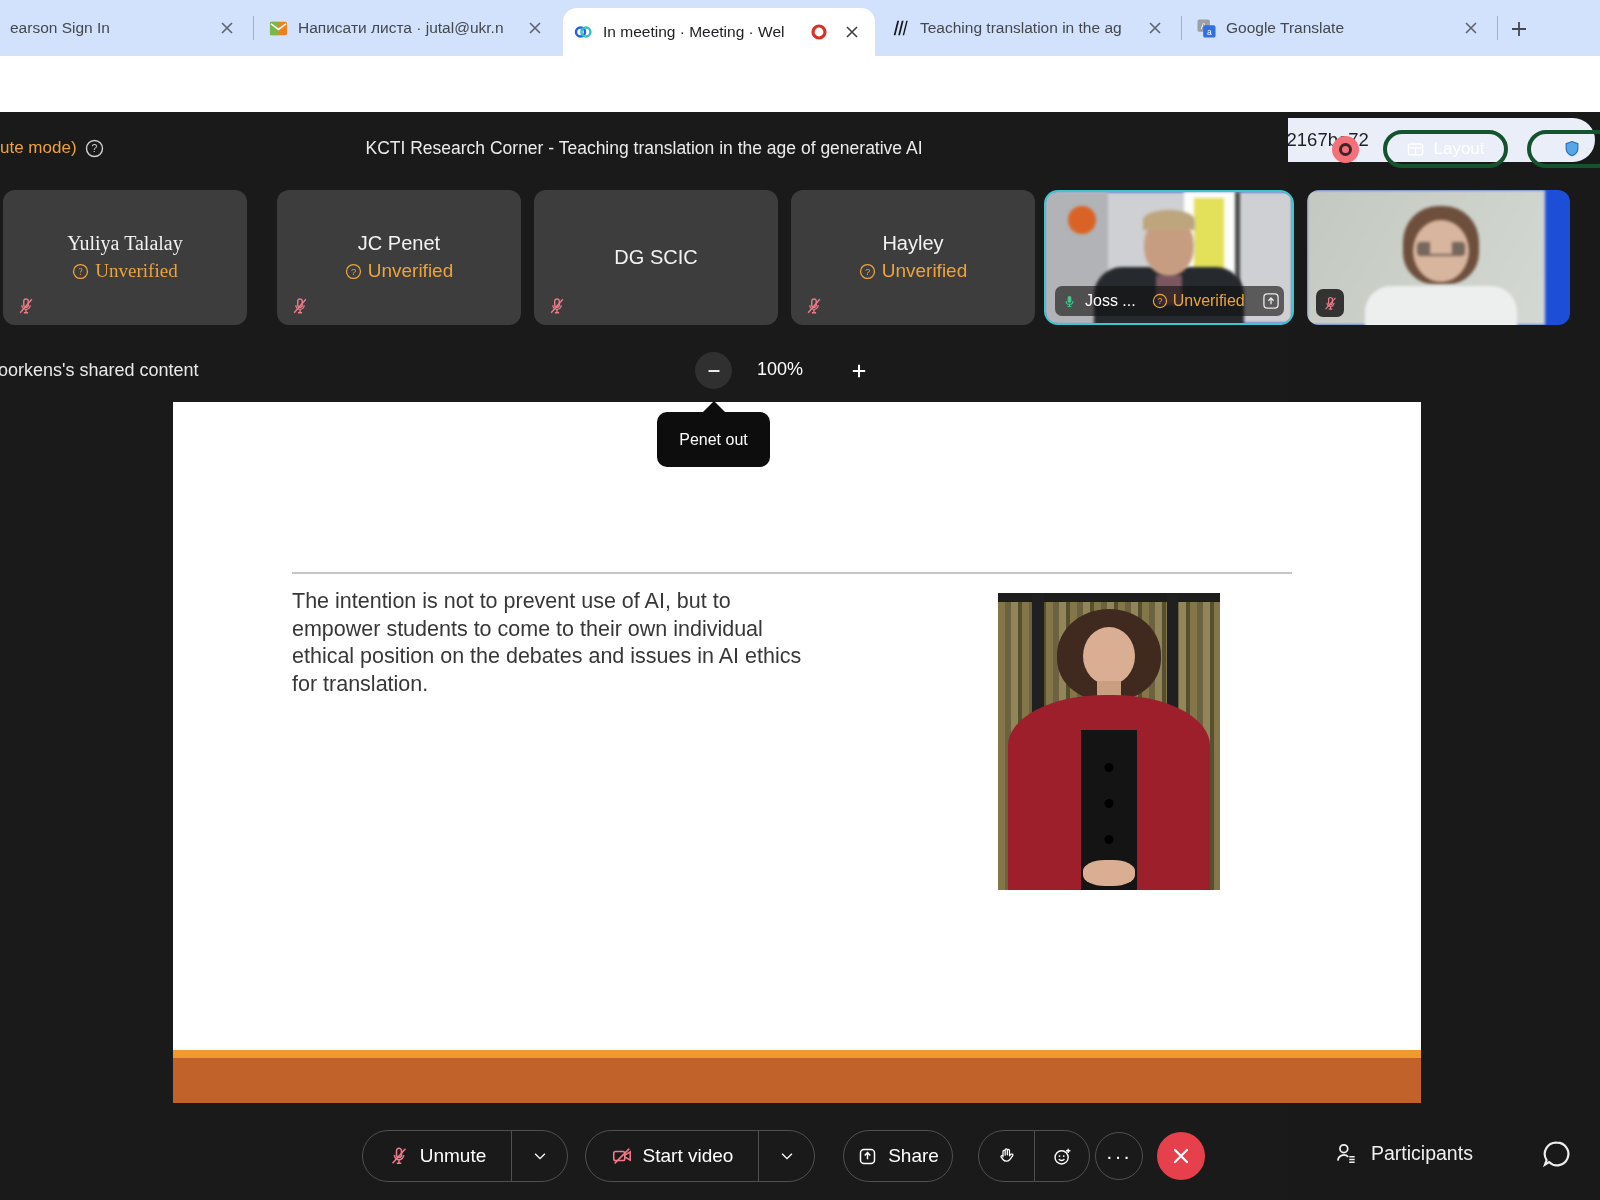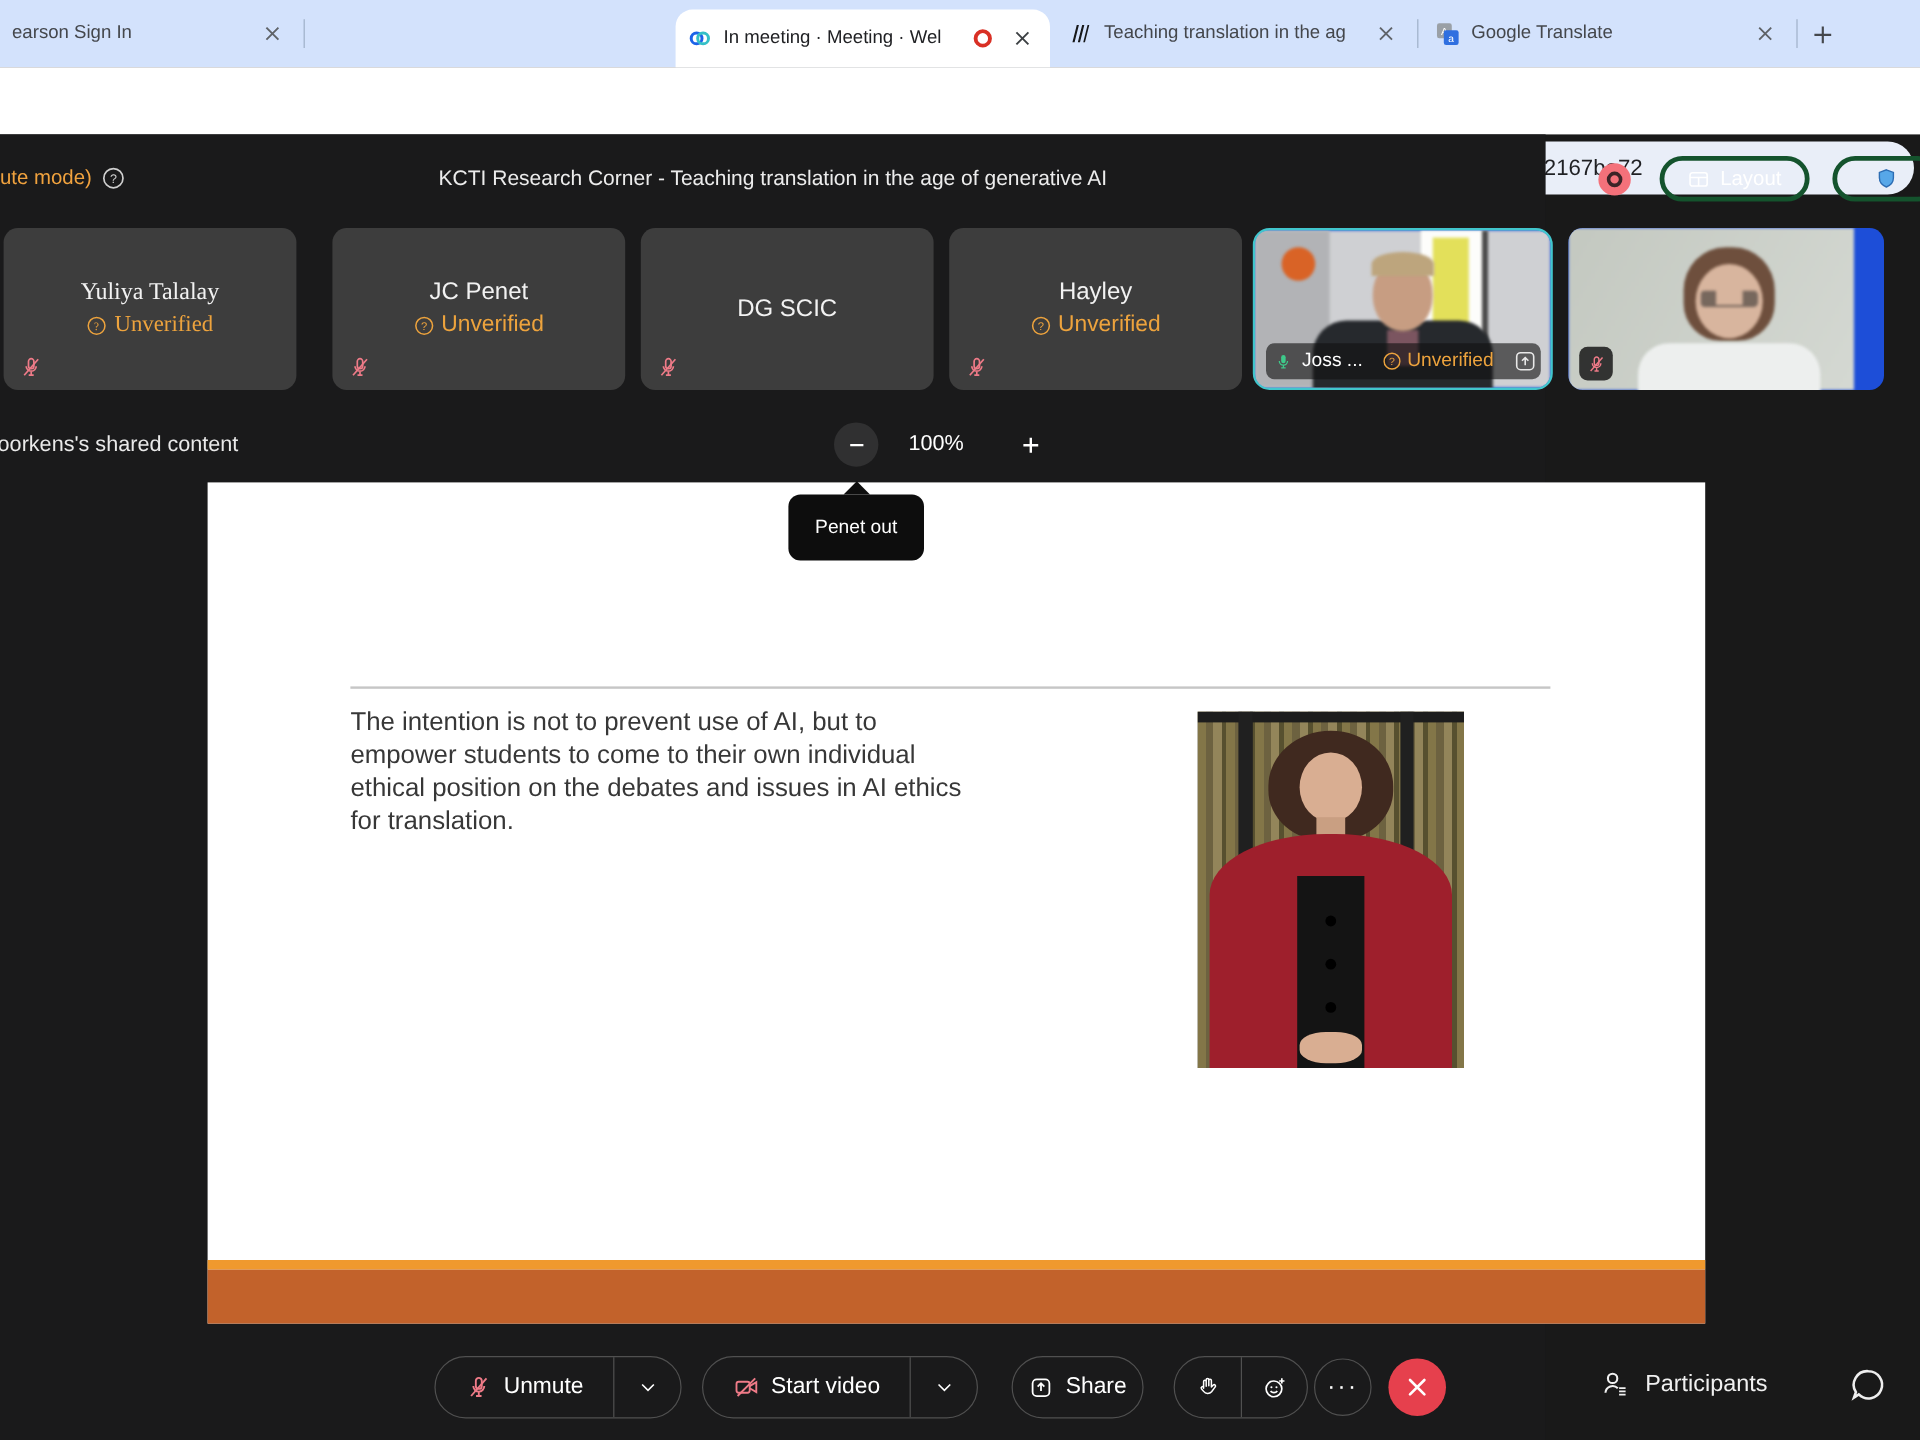--- a/index.html
+++ b/index.html
@@ -158,20 +158,35 @@
     <div class="tab" style="left:0;width:250px;">
       <span class="tlabel">earson Sign In</span>
       <span class="tab-close">
         <svg width="14" height="14" viewBox="0 0 14 14">
             <path d="M2 2l10 10M12 2L2 12" stroke="#5f6368" stroke-width="1.6"></path>
           </svg>
       </span>
     </div>
     <div class="tab-divider" style="left:253px;"></div>
 
+    <div class="tab" style="left:258px;width:300px;">
+      <span class="favicon">
+        <svg width="19" height="19" viewBox="0 0 20 20">
+            <rect x="1" y="3" width="18" height="14" rx="2" fill="#f08019"></rect>
+            <path d="M1 3h9v14H1z" fill="#7ab648"></path>
+            <path d="M2 5l8 6 8-6" fill="none" stroke="#fff" stroke-width="1.6"></path>
+          </svg>
+      </span>
+      <span class="tlabel">Написати листа · jutal@ukr.n</span>
+      <span class="tab-close">
+        <svg width="14" height="14" viewBox="0 0 14 14">
+            <path d="M2 2l10 10M12 2L2 12" stroke="#5f6368" stroke-width="1.6"></path>
+          </svg>
+      </span>
+    </div>
 
     <div class="tab" style="left:880px;width:298px;">
       <span class="favicon">
         <svg width="18" height="18" viewBox="0 0 20 20">
             <path d="M3 18L7 2h2L5 18zM8 18L12 2h2L10 18zM13 18L17 2h1.6L14.6 18z" fill="#17181a"></path>
           </svg>
       </span>
       <span class="tlabel">Teaching translation in the ag</span>
       <span class="tab-close">
         <svg width="14" height="14" viewBox="0 0 14 14">

